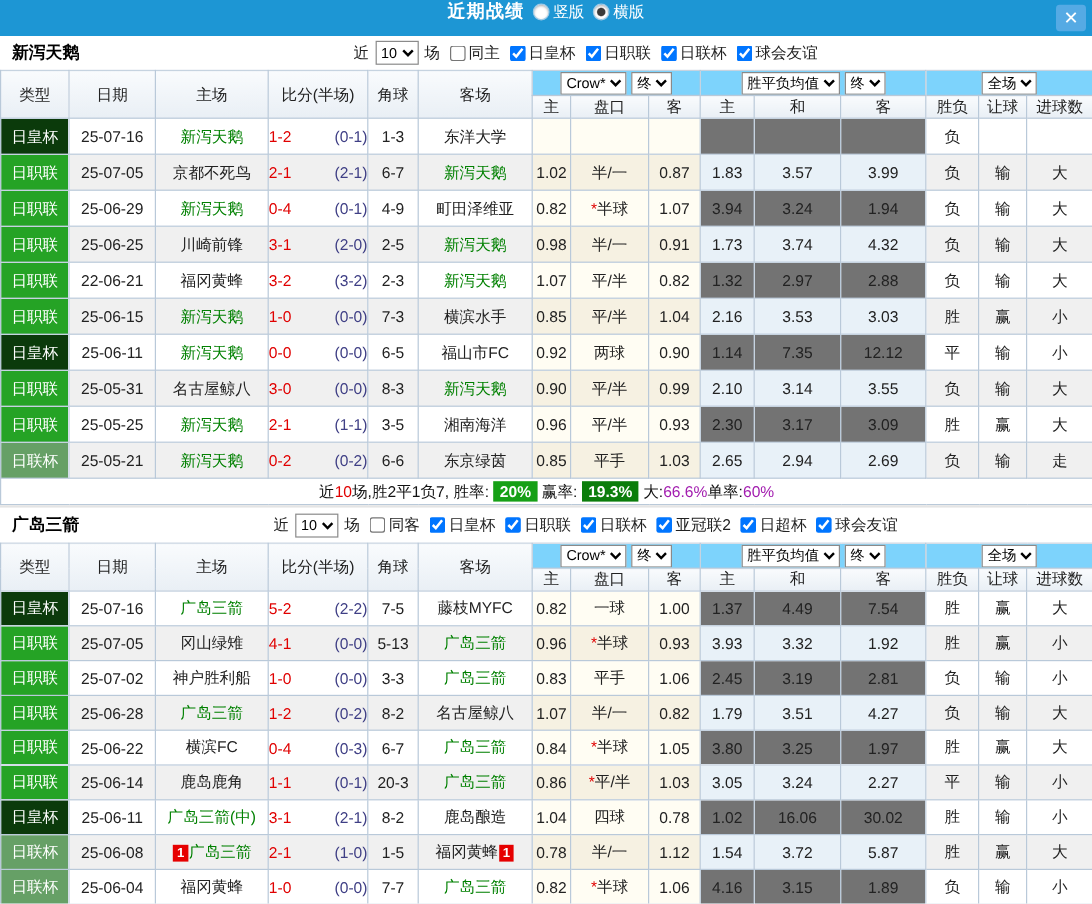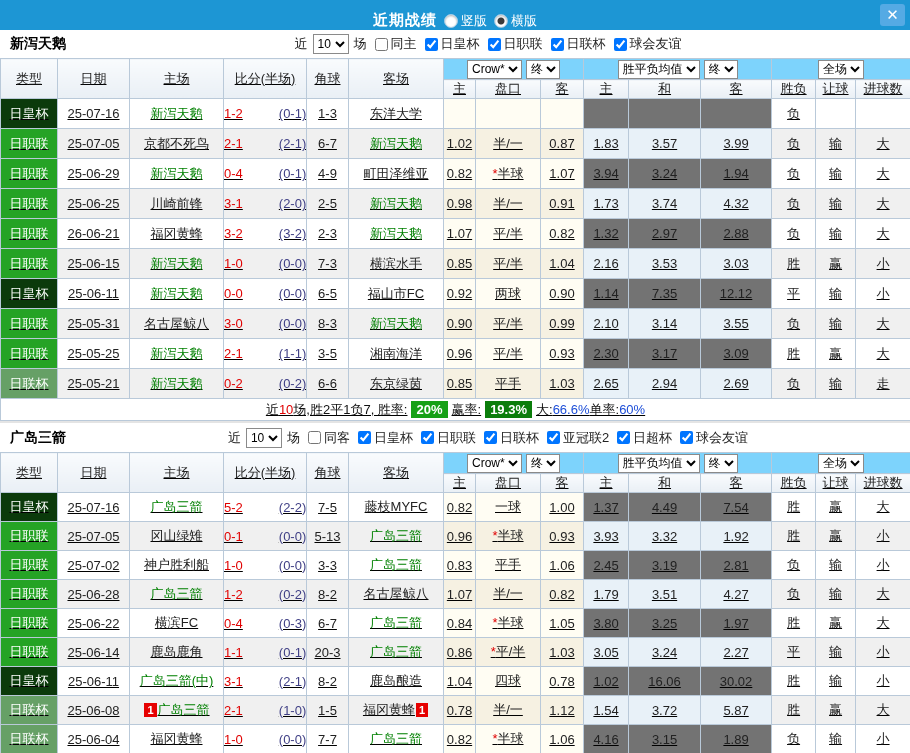--- a/index.html
+++ b/index.html
@@ -1,39 +1,39 @@
 <!DOCTYPE html>
 <html><head>
 <meta charset="utf-8">
 <style>
   html,body{margin:0;padding:0;}
   body{
     width:910px;height:753px;overflow:hidden;background:#fff;
     font-family:"Liberation Sans","DejaVu Sans",sans-serif;
   }
   
-  .titlebar{height:30px;background:#1d96d4;display:flex;align-items:flex-end;position:relative;}
+  .titlebar{height:30px;background:#1d96d4;display:flex;align-items:flex-start;position:relative;}
   .tb-center{margin:0 auto;display:flex;align-items:center;gap:7px;}
   .tb-title{color:#fff;font-weight:bold;font-size:15px;letter-spacing:1px;}
   .radio-opt{display:flex;align-items:center;gap:3px;color:#fff;font-size:13px;cursor:pointer;}
   .rdot{width:12px;height:12px;border-radius:50%;background:#fff;border:1px solid #9fc9e4;box-shadow:inset 0 1px 2px rgba(0,0,0,.3);}
   .rdot.sel{background:radial-gradient(circle,#3a3a3a 0 3px,#fff 4px);}
   .close-btn{position:absolute;right:5px;top:4px;width:25px;height:22px;background:#55aae4;
     color:#fff;display:flex;align-items:center;justify-content:center;font-weight:bold;
     border-radius:3px;font-size:15px;cursor:pointer;}
   
   .filterbar{height:28px;display:flex;align-items:center;background:#fff;position:relative;}
   .section.second .filterbar{border-top:2px solid #e4e4e4;height:29px;}
   .team{font-weight:bold;font-size:14px;margin-left:10px;color:#000;white-space:nowrap;}
   .filters{display:flex;align-items:center;margin:0 auto;font-size:13px;color:#222;white-space:nowrap;}
   .filters .flabel{margin:0 1px;}
   .filters select{height:20px;font-size:12px;margin:0 4px;border:1px solid #8a8a8a;background:#fff;}
   .filters input[type=checkbox]{width:13px;height:13px;margin:0 2px 0 7px;}
   
-  table.grid{border-collapse:collapse;table-layout:fixed;width:910px;text-decoration:underline;}
+  table.grid{border-collapse:collapse;table-layout:fixed;width:910px;}
   .grid th,.grid td{border:1px solid #b9c9d9;overflow:hidden;white-space:nowrap;text-align:center;padding:0;}
   .grid thead th{background:linear-gradient(#f9fbfd,#e9eff5);font-weight:normal;font-size:13px;color:#222;}
   .grid thead tr.hsel th{height:20px;}
   .grid thead tr.hsub th{height:18px;}
   .grid thead th.selhead{background:#7dd3fc;}
   .grid thead select{font-size:12px;height:19px;margin:0 2px;border:1px solid #8a8a8a;background:#fff;}
   .grid tbody td{height:29px;font-size:13px;color:#222;}
   .grid.compact tbody td{height:28px;}
   tr.r-odd td{background:#fff;}
   tr.r-even td{background:#f0f0f0;}
@@ -51,21 +51,21 @@
   .ht{color:#3f3f85;padding-left:36px;}
   .star{color:#e00000;}
   .focus{color:#008000;}
   .badge{background:#e60000;color:#fff;font-weight:bold;font-size:11px;line-height:14px;padding:0 3px;display:inline-block;margin:0 1px;}
   .t-r{color:#d90000;}
   .t-g{color:#008000;}
   .t-b{color:#1515cc;}
   
   tr.summary td{height:21px;background:#fff;font-size:13px;color:#111;}
   .sum-red{color:#e00000;}
-  .sum-blue{color:#1d4ed8;}
+  .sum-blue{color:#a21caf;}
   .sum-box{background:#16a016;color:#fff;padding:1px 5px;margin:0 4px;font-weight:bold;display:inline-block;}
   .sum-box.dark{background:#0b7d0b;}
 </style>
 </head>
 <body>
 
 <div class="titlebar">
   <div class="tb-center">
     <span class="tb-title">近期战绩</span>
     <label class="radio-opt">
@@ -206,21 +206,21 @@
             <td class="c-odd">0.91</td>
             <td class="c-mean">1.73</td>
             <td class="c-mean">3.74</td>
             <td class="c-mean">4.32</td>
             <td class="c-res t-g">负</td>
             <td class="t-g">输</td>
             <td class="t-r">大</td>
           </tr>
           <tr class="r-odd">
             <td class="c-type league">日职联</td>
-            <td class="c-date">26-06-21</td>
+            <td class="c-date">22-06-21</td>
             <td class="c-team"><span>福冈黄蜂</span></td>
             <td class="c-score"><span class="ft">3-2</span><span class="ht">(3-2)</span></td>
             <td class="c-corner">2-3</td>
             <td class="c-team"><span class="focus">新泻天鹅</span></td>
             <td class="c-odd">1.07</td>
             <td class="c-odd c-pan"><span>平/半</span></td>
             <td class="c-odd">0.82</td>
             <td class="c-mean">1.32</td>
             <td class="c-mean">2.97</td>
             <td class="c-mean">2.88</td>
@@ -399,21 +399,21 @@
             <td class="c-mean">4.49</td>
             <td class="c-mean">7.54</td>
             <td class="c-res t-r">胜</td>
             <td class="t-r">赢</td>
             <td class="t-r">大</td>
           </tr>
           <tr class="r-even">
             <td class="c-type league">日职联</td>
             <td class="c-date">25-07-05</td>
             <td class="c-team"><span>冈山绿雉</span></td>
-            <td class="c-score"><span class="ft">0-1</span><span class="ht">(0-0)</span></td>
+            <td class="c-score"><span class="ft">4-1</span><span class="ht">(0-0)</span></td>
             <td class="c-corner">5-13</td>
             <td class="c-team"><span class="focus">广岛三箭</span></td>
             <td class="c-odd">0.96</td>
             <td class="c-odd c-pan"><span class="star">*</span><span>半球</span></td>
             <td class="c-odd">0.93</td>
             <td class="c-mean">3.93</td>
             <td class="c-mean">3.32</td>
             <td class="c-mean">1.92</td>
             <td class="c-res t-r">胜</td>
             <td class="t-r">赢</td>

